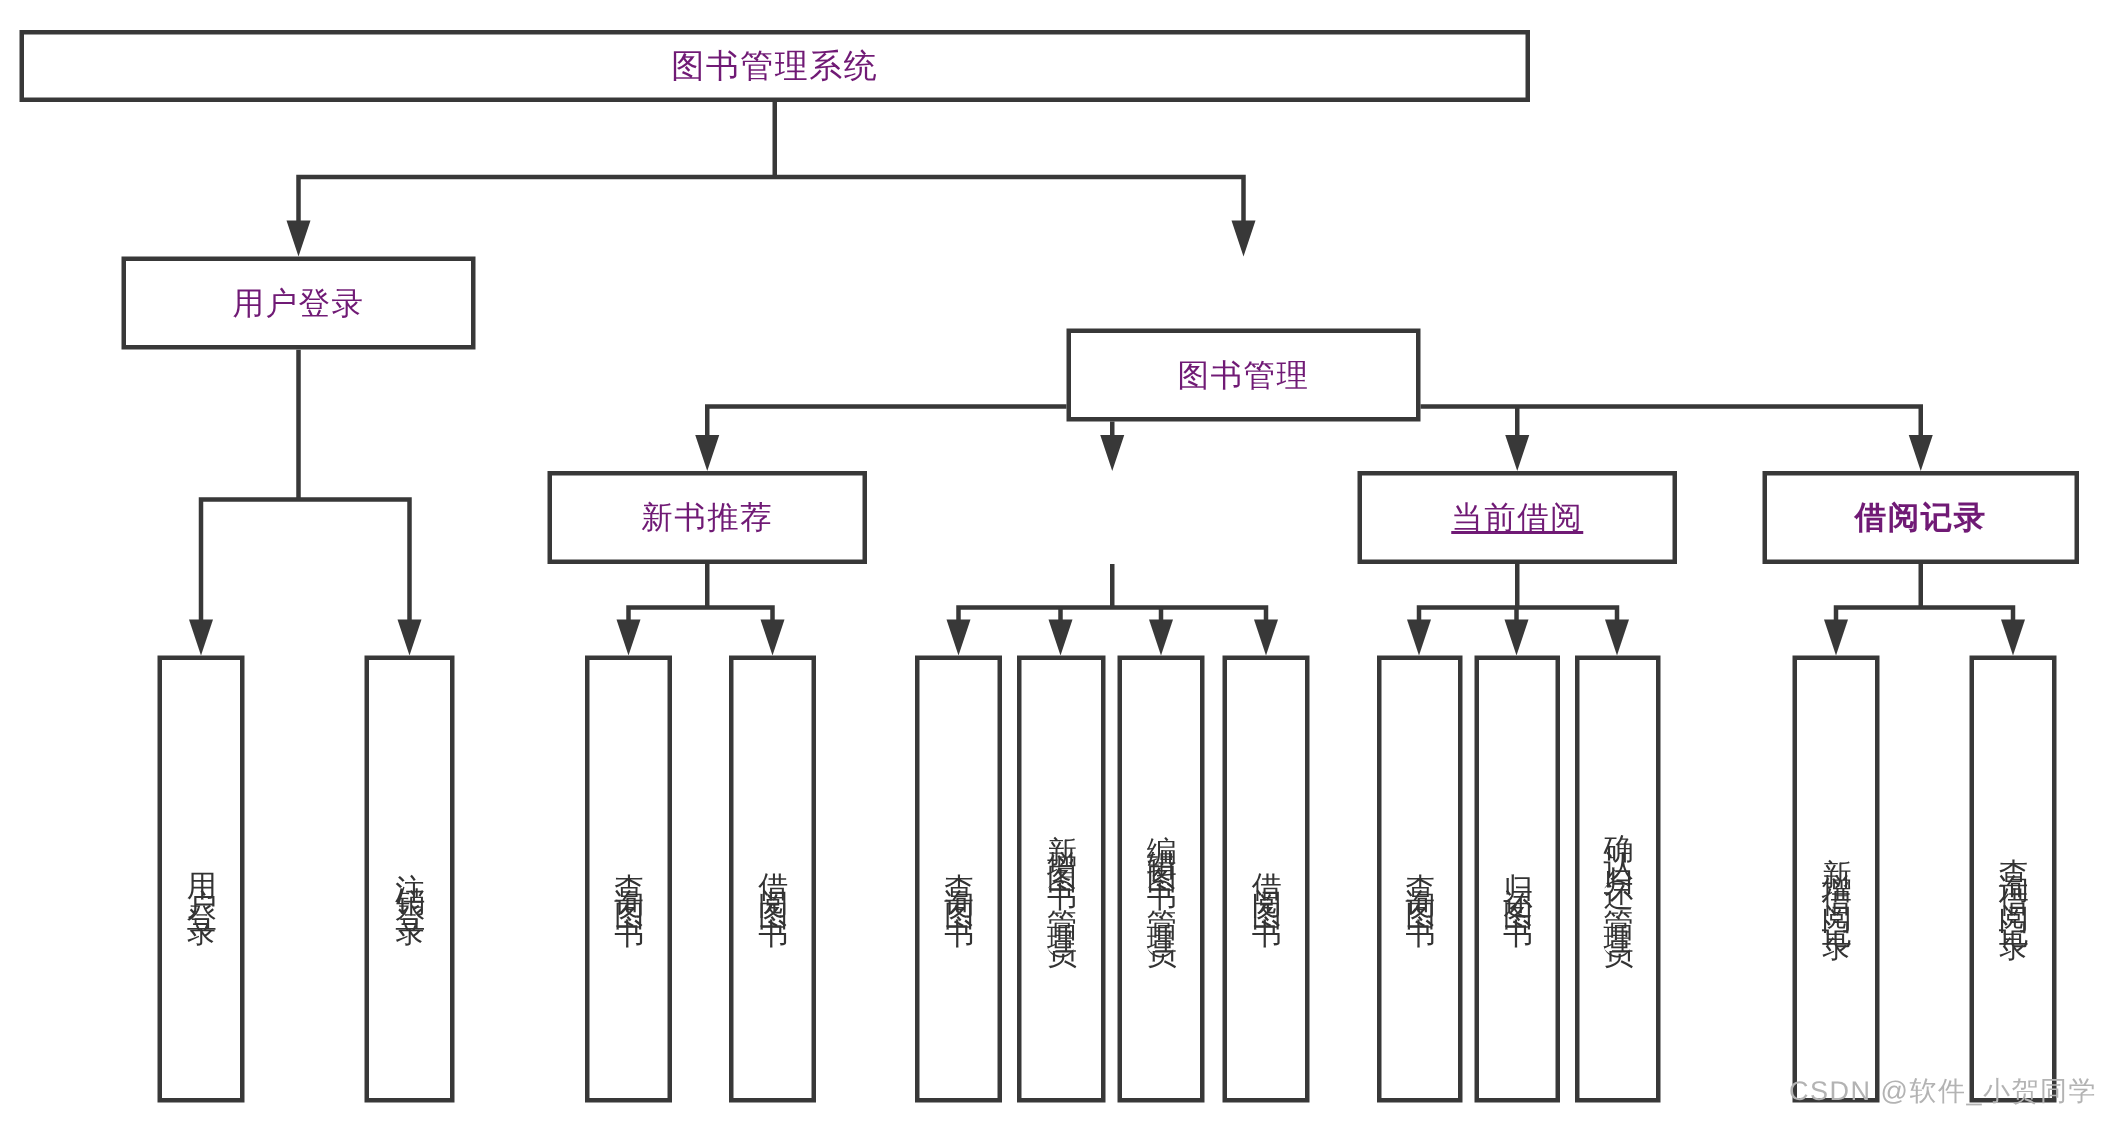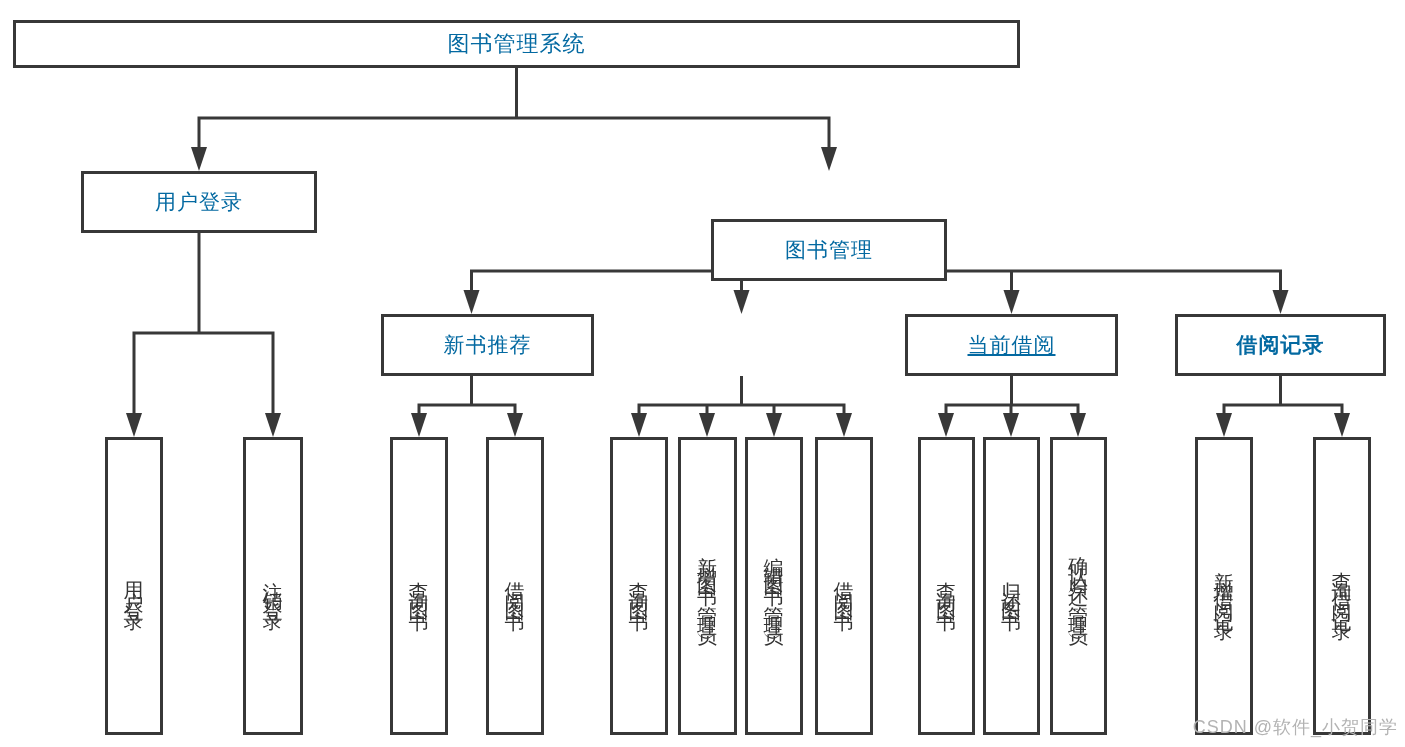--- a/index.html
+++ b/index.html
@@ -15,21 +15,21 @@
     position: absolute;
     left: 0; top: 0;
     width: 1405px; height: 747px;
     z-index: 1;
   }
   .node {
     position: absolute;
     box-sizing: border-box;
     background: #ffffff;
     border: 3px solid #383838;
-    color: #0369a1;
+    color: #701a75;
     display: flex;
     align-items: center;
     justify-content: center;
     z-index: 2;
     text-align: center;
   }
   .node-root  { font-size: 22px; letter-spacing: 1px; }
   .node-h     { font-size: 21px; letter-spacing: 1px; }
   .leaf {
     writing-mode: vertical-rl;
@@ -100,21 +100,21 @@
       <polygon points="1216,413 1232,413 1224,437"></polygon>
       <polygon points="1334,413 1350,413 1342,437"></polygon>
     </g>
   </svg>
 
   <div class="node node-root" style="left:13px; top:20px; width:1007px; height:48px;">图书管理系统</div>
 
   <div class="node node-h" style="left:81px; top:171px; width:236px; height:62px;">用户登录</div>
   <div class="node node-h" style="left:711px; top:171px; width:236px; height:62px;margin-top:48px;">图书管理</div>
 
-  <div class="node node-h" style="left:365px; top:314px; width:213px; height:62px;margin-left:16px;">新书推荐</div>
+  <div class="node node-h" style="left:365px; top:314px; width:213px; height:62px;">新书推荐</div>
   <div class="node node-h" style="left:905px; top:314px; width:213px; height:62px;text-decoration:underline;">当前借阅</div>
   <div class="node node-h" style="left:1175px; top:314px; width:211px; height:62px;font-weight:bold;">借阅记录</div>
 
   <div class="node leaf" style="left:105px; top:437px; width:58px; height:298px;">用户登录</div>
   <div class="node leaf" style="left:243px; top:437px; width:60px; height:298px;">注销登录</div>
 
   <div class="node leaf" style="left:390px; top:437px; width:58px; height:298px;">查询图书</div>
   <div class="node leaf" style="left:486px; top:437px; width:58px; height:298px;">借阅图书</div>
 
   <div class="node leaf" style="left:610px; top:437px; width:58px; height:298px;">查询图书</div>

